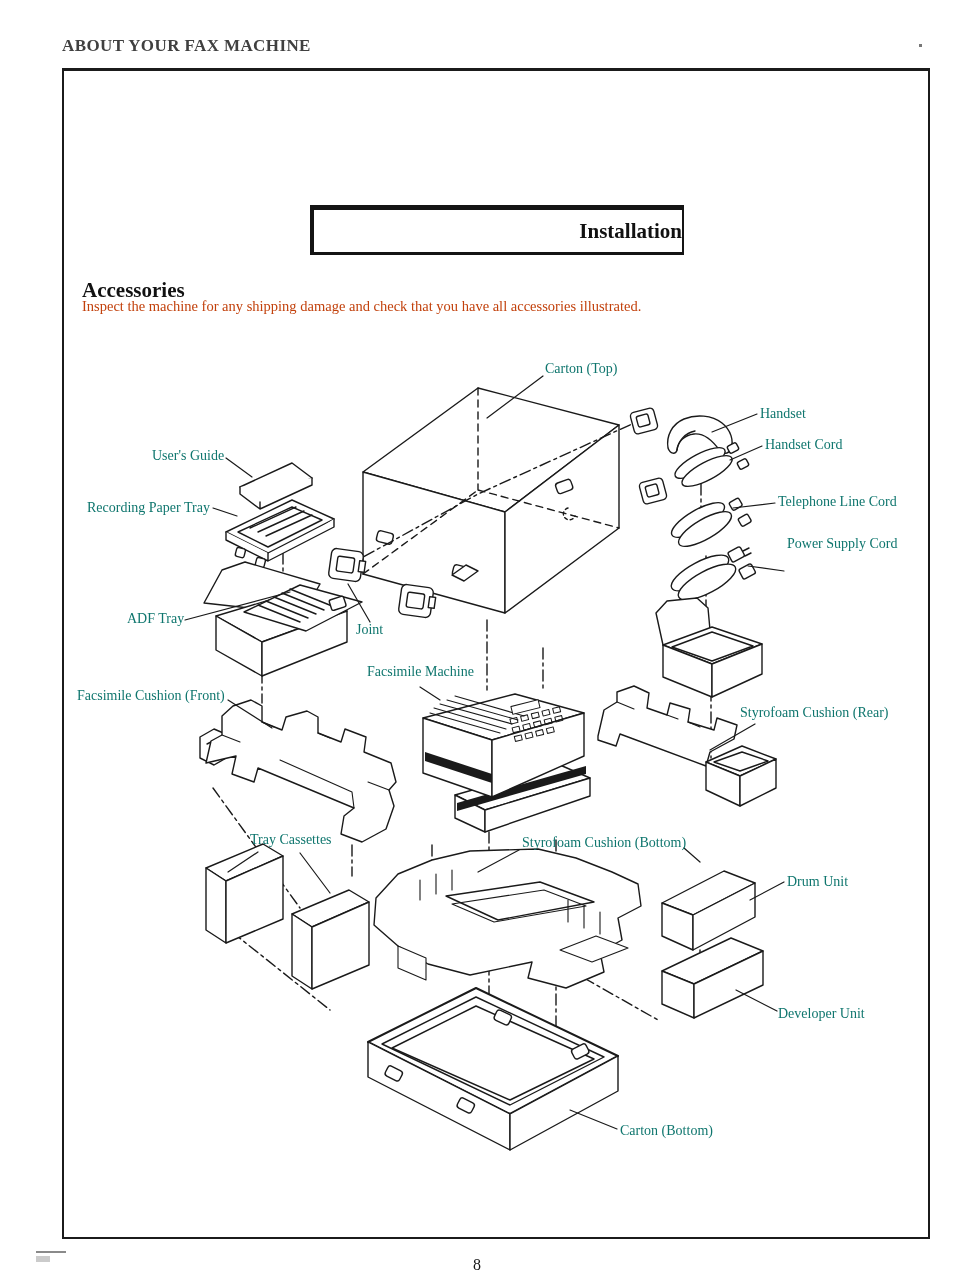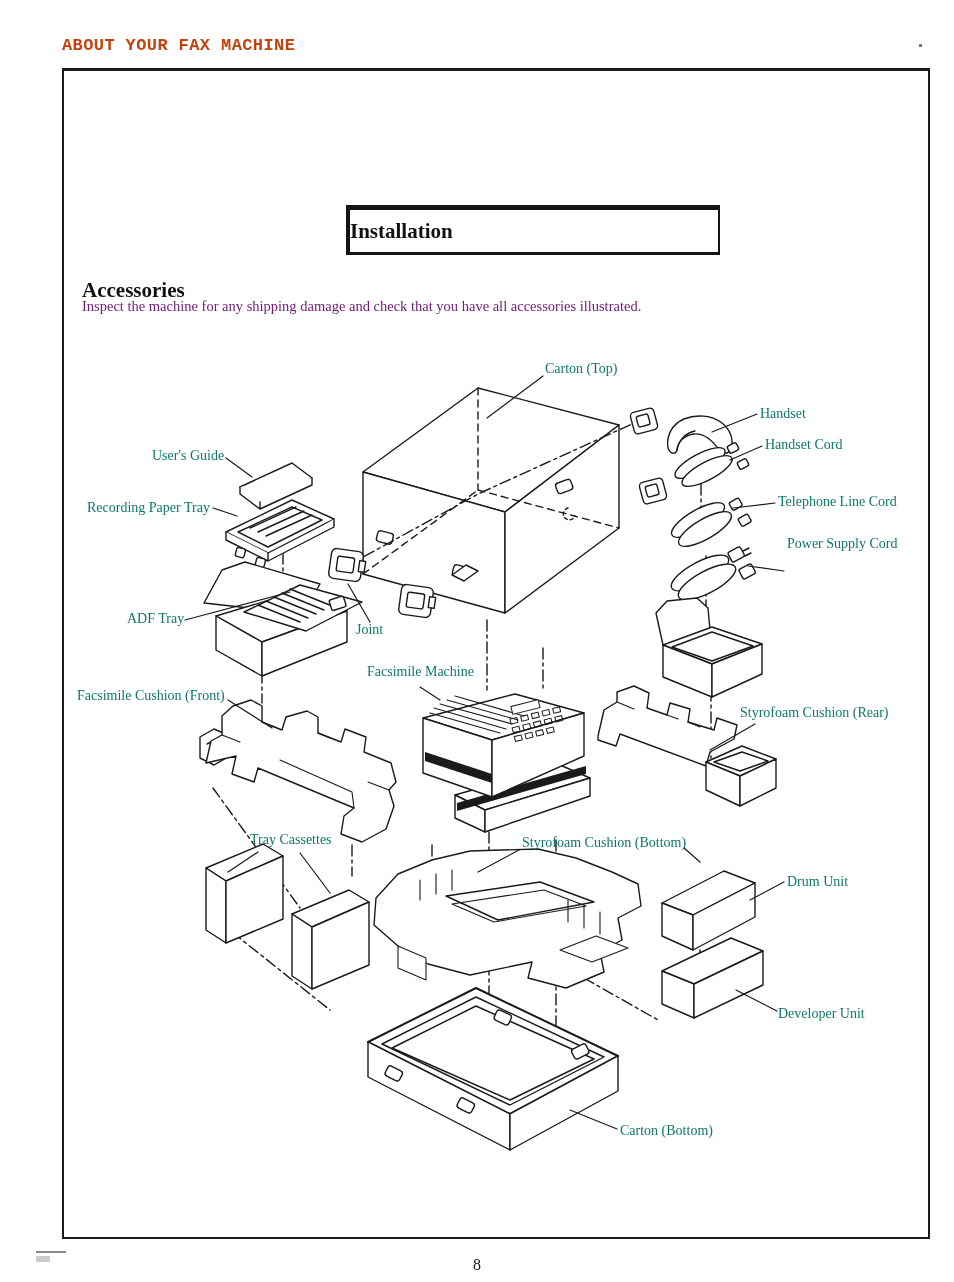--- a/index.html
+++ b/index.html
@@ -2,37 +2,37 @@
 <html><head>
 <meta charset="utf-8">
 <style>
   html,body{margin:0;padding:0;background:#ffffff;}
   .page{
     position:relative;width:954px;height:1282px;background:#ffffff;
     font-family:"Liberation Serif","DejaVu Serif",serif;color:#161616;overflow:hidden;
   }
   .hdr{
     position:absolute;left:62px;top:36px;font-size:17px;font-weight:bold;
-    letter-spacing:.4px;color:#c2410c;font-family:Liberation Mono, monospace;
+    letter-spacing:.4px;color:#404040;
   }
   .content-frame{
     position:absolute;left:62px;top:68px;width:864px;height:1166px;
     border:2px solid #1b1b1b;border-top-width:3px;
   }
   .install-box{
     position:absolute;left:310px;top:205px;width:368px;height:42px;
     border:2px solid #141414;border-top-width:5px;border-left-width:4px;border-bottom-width:3px;
-    display:flex;align-items:center;justify-content:flex-start;margin-left:36px;
+    display:flex;align-items:center;justify-content:flex-end;
   }
   .install-box span{font-size:21px;font-weight:bold;color:#111;}
   .accessories{
     position:absolute;left:82px;top:252px;font-size:21px;font-weight:bold;color:#111;margin-top:26px;
   }
   .intro{
-    position:absolute;left:82px;top:298px;width:660px;font-size:14.5px;color:#701a75;
+    position:absolute;left:82px;top:298px;width:660px;font-size:14.5px;color:#c2410c;
   }
   .diagram-svg{position:absolute;left:0;top:0;}
   .lbl{
     position:absolute;font-size:14px;color:#0f766e;white-space:nowrap;line-height:1.1;
   }
   .pagenum{
     position:absolute;left:0;top:1256px;width:954px;text-align:center;
     font-size:16px;color:#161616;
   }
   .smudge{position:absolute;left:36px;top:1251px;width:40px;height:14px;}

